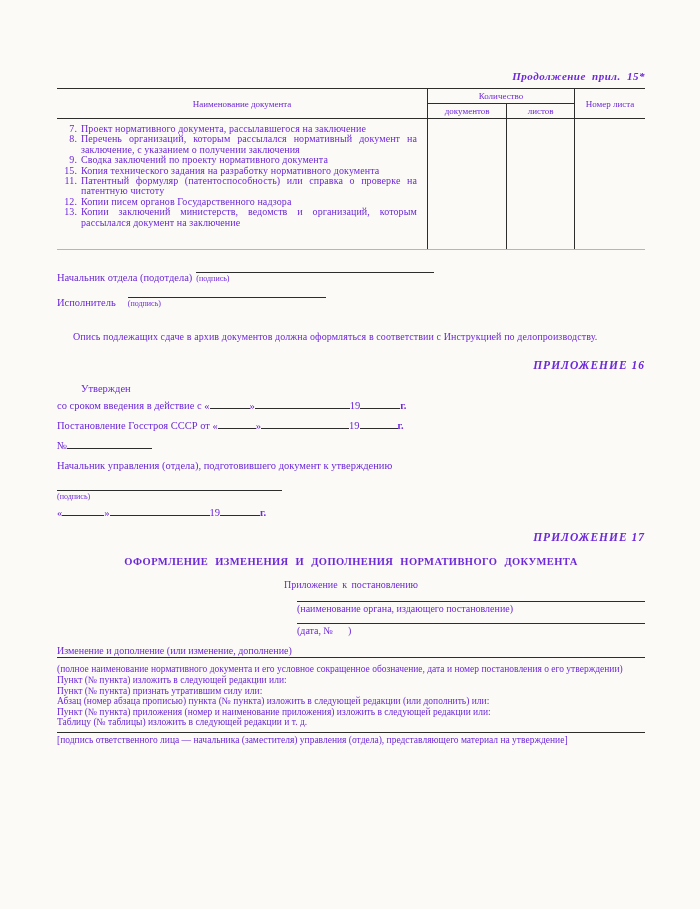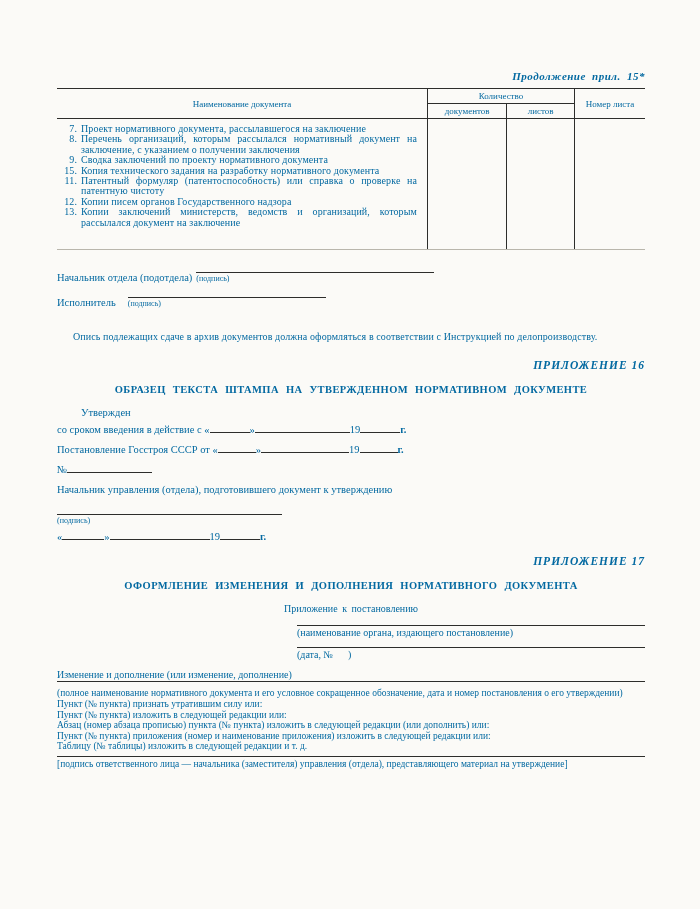--- a/index.html
+++ b/index.html
@@ -2,21 +2,21 @@
 <html><head>
 <meta charset="utf-8">
 <style>
   * { margin: 0; padding: 0; box-sizing: border-box; }
   html, body { background: #e8e8e6; }
   .page {
     position: relative;
     width: 700px; height: 909px;
     margin: 0 auto;
     background: #fbfaf7;
-    color: #0369a1;
+    color: #6d28d9;
     font-family: "Liberation Serif", "DejaVu Serif", serif;
     padding: 70px 55px 0 57px;
     overflow: hidden;
   }
   .caption-top {
     text-align: right;
     font-style: italic;
     font-weight: bold;
     font-size: 11px;
     letter-spacing: 0.5px;
@@ -182,21 +182,20 @@
     <span class="sig-field" style="width:198px;margin-left:8px">
       <span class="line" style="display:block"></span>
       <span class="hint" style="display:block">(подпись)</span>
     </span>
   </div>
 
   <div class="note-par">Опись подлежащих сдаче в архив документов должна оформляться в соответствии с Инструкцией по делопроизводству.</div>
 
   
   <div class="app-label">ПРИЛОЖЕНИЕ 16</div>
-  <div class="app-title">ОБРАЗЕЦ ТЕКСТА ШТАМПА НА УТВЕРЖДЕННОМ НОРМАТИВНОМ ДОКУМЕНТЕ</div>
 
 
   <div class="approved">Утвержден</div>
 
   <div class="blank-line">
     <span>со сроком введения в действие с</span>
     <span>«</span><span class="ul" style="width:40px"></span><span>»</span><span class="ul" style="width:95px"></span><span>19</span><span class="ul" style="width:40px"></span><b>г.</b>
   </div>
 
   <div class="blank-line">
@@ -229,23 +228,23 @@
 
   <div class="rline" style="height:10px"></div>
   <div class="rhint" style="white-space:pre">(дата, №      )</div>
 
   <div class="change-row">Изменение и дополнение (или изменение, дополнение)</div>
 
   <div class="fullname-hint">(полное наименование нормативного документа и его условное сокращенное обозначение, дата и номер постановления о его утверждении)</div>
 
   <div class="instructions">
 
+      <div>Пункт (№ пункта) изложить в следующей редакции или:</div>
+
       <div>Пункт (№ пункта) признать утратившим силу или:</div>
-
-      <div>Пункт (№ пункта) изложить в следующей редакции или:</div>
 
       <div>Абзац (номер абзаца прописью) пункта (№ пункта) изложить в следующей редакции (или дополнить) или:</div>
 
       <div>Пункт (№ пункта) приложения (номер и наименование приложения) изложить в следующей редакции или:</div>
 
       <div>Таблицу (№ таблицы) изложить в следующей редакции и т. д.</div>
     </div>
 
   <div class="rule"></div>
   <div class="footer-par">[подпись ответственного лица — начальника (заместителя) управления (отдела), представляющего материал на утверждение]</div>

